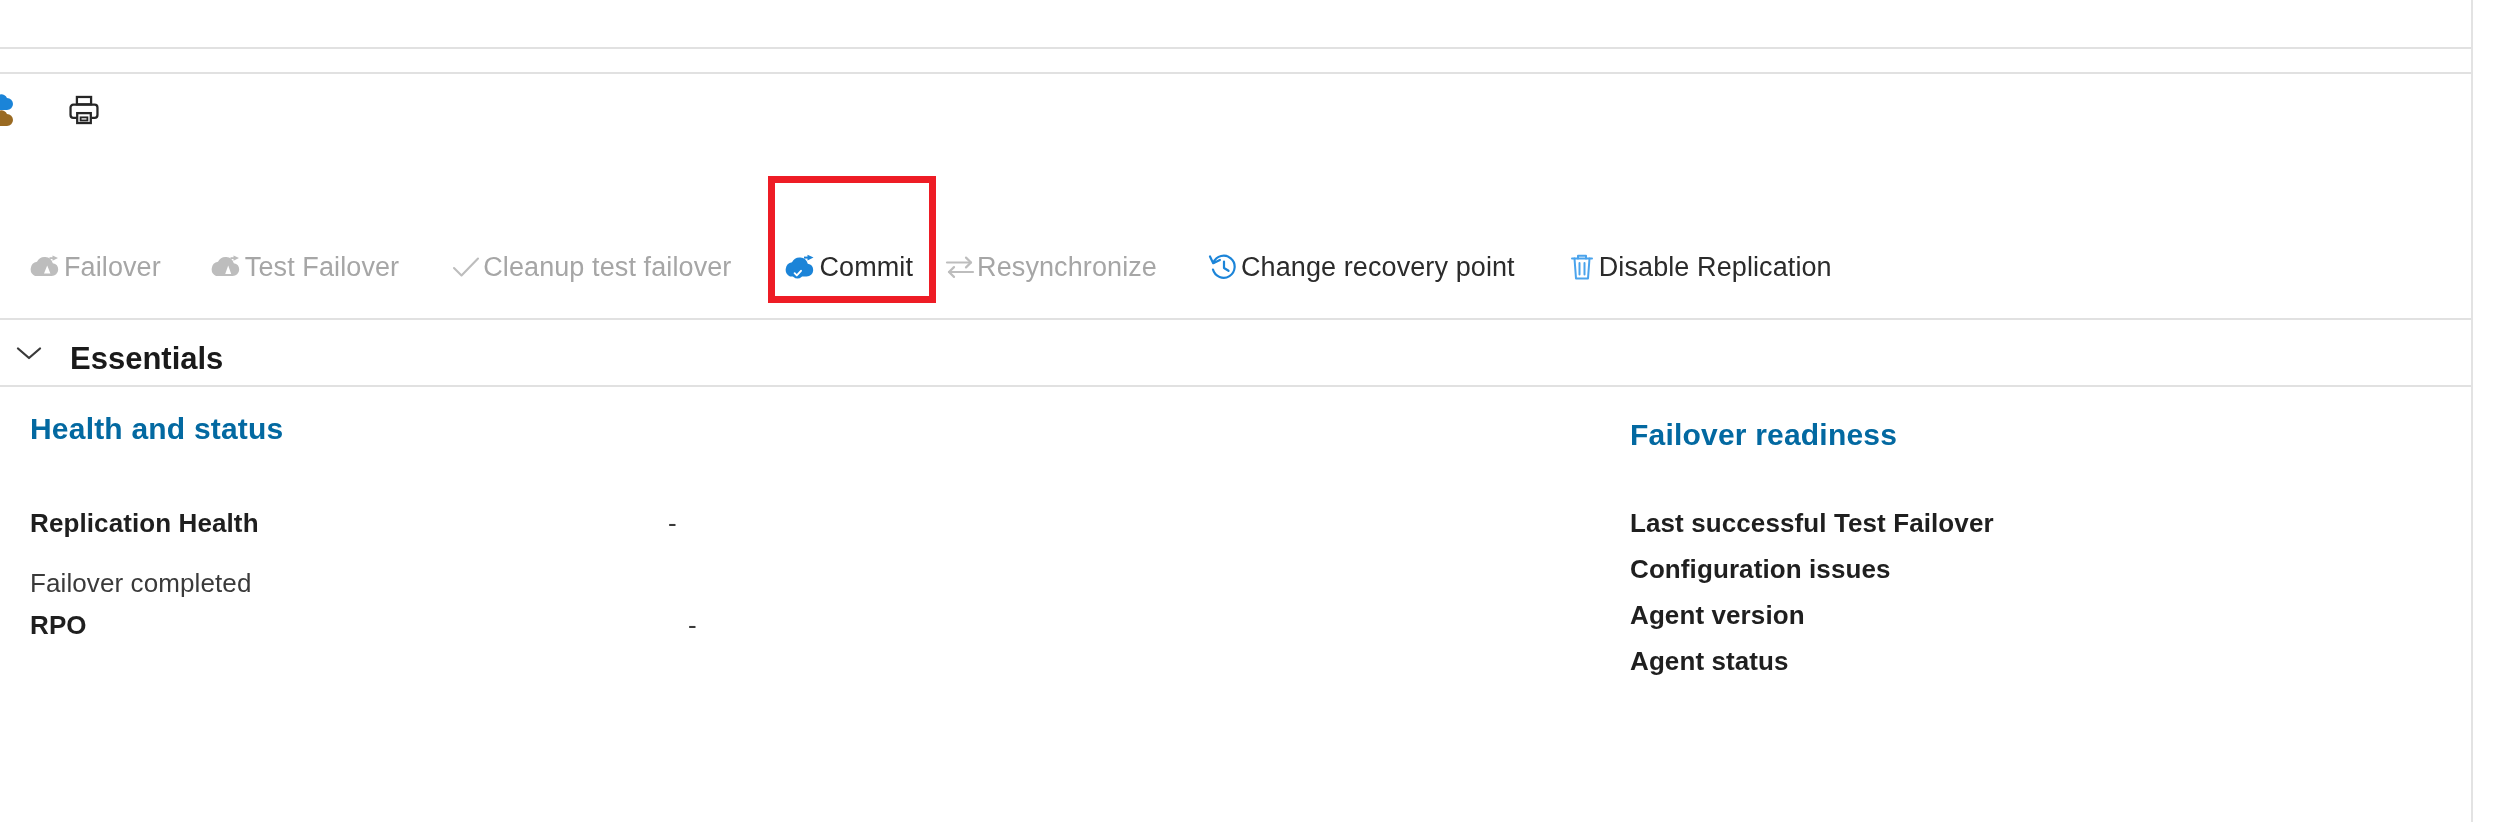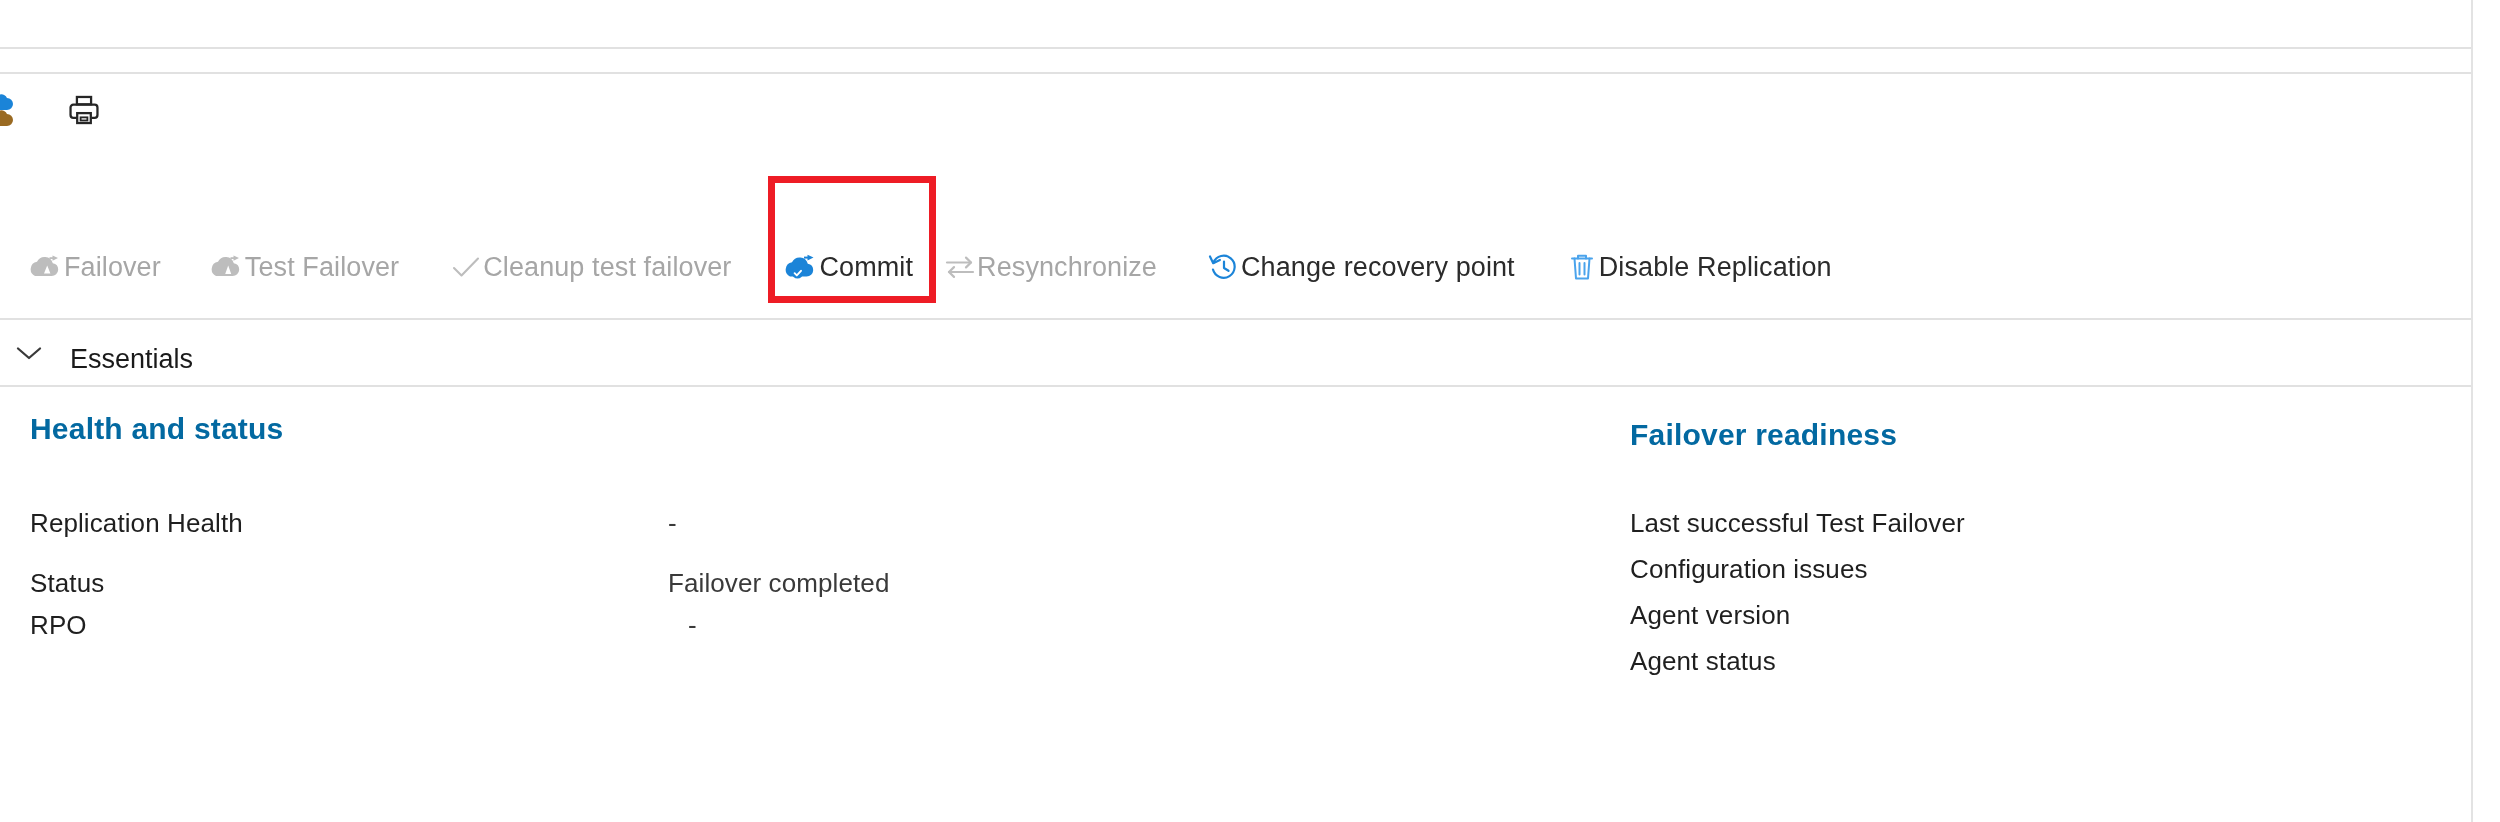--- a/index.html
+++ b/index.html
@@ -138,23 +138,23 @@
     top: 324px;
     height: 58px;
     display: flex;
     align-items: center;
     gap: 24px;
     padding-left: 12px;
     cursor: pointer;
   }
   .essentials .chev { width: 34px; height: 34px; display:flex; align-items:center; justify-content:center; }
   .essentials .etext {
-    font-size: 27px;
+    font-size: 31px;
     color: #1a1a1a;
-    font-weight: 400;
+    font-weight: 700;
     margin-top: 12px;
   }
 
   
   .body-area {
     position: absolute;
     left: 0;
     top: 390px;
     width: 2471px;
     height: 430px;
@@ -179,21 +179,21 @@
   .col.right .sect-title { top: 28px; }
 
   .kv {
     position: absolute;
     left: 0;
     width: 100%;
     display: flex;
   }
   .kv .k {
     font-size: 26px;
-    font-weight: 400;
+    font-weight: 700;
     color: #1f1f1f;
     width: 638px;
     flex: 0 0 638px;
     letter-spacing: 0.1px;
   }
   .kv .v {
     font-size: 26px;
     color: #3a3a3a;
     letter-spacing: 0.1px;
   }
@@ -333,21 +333,20 @@
 
     <div class="col left">
       <div class="sect-title">Health and status</div>
 
       <div class="kv row0">
         <span class="k">Replication Health</span>
         <span class="v">-</span>
       </div>
 
       <div class="kv row1">
-        <span class="k">Status</span>
         <span class="v">Failover completed</span>
       </div>
 
       <div class="kv row2">
         <span class="k">RPO</span>
         <span class="v">-</span>
       </div>
     </div>
 
     <div class="col right">

